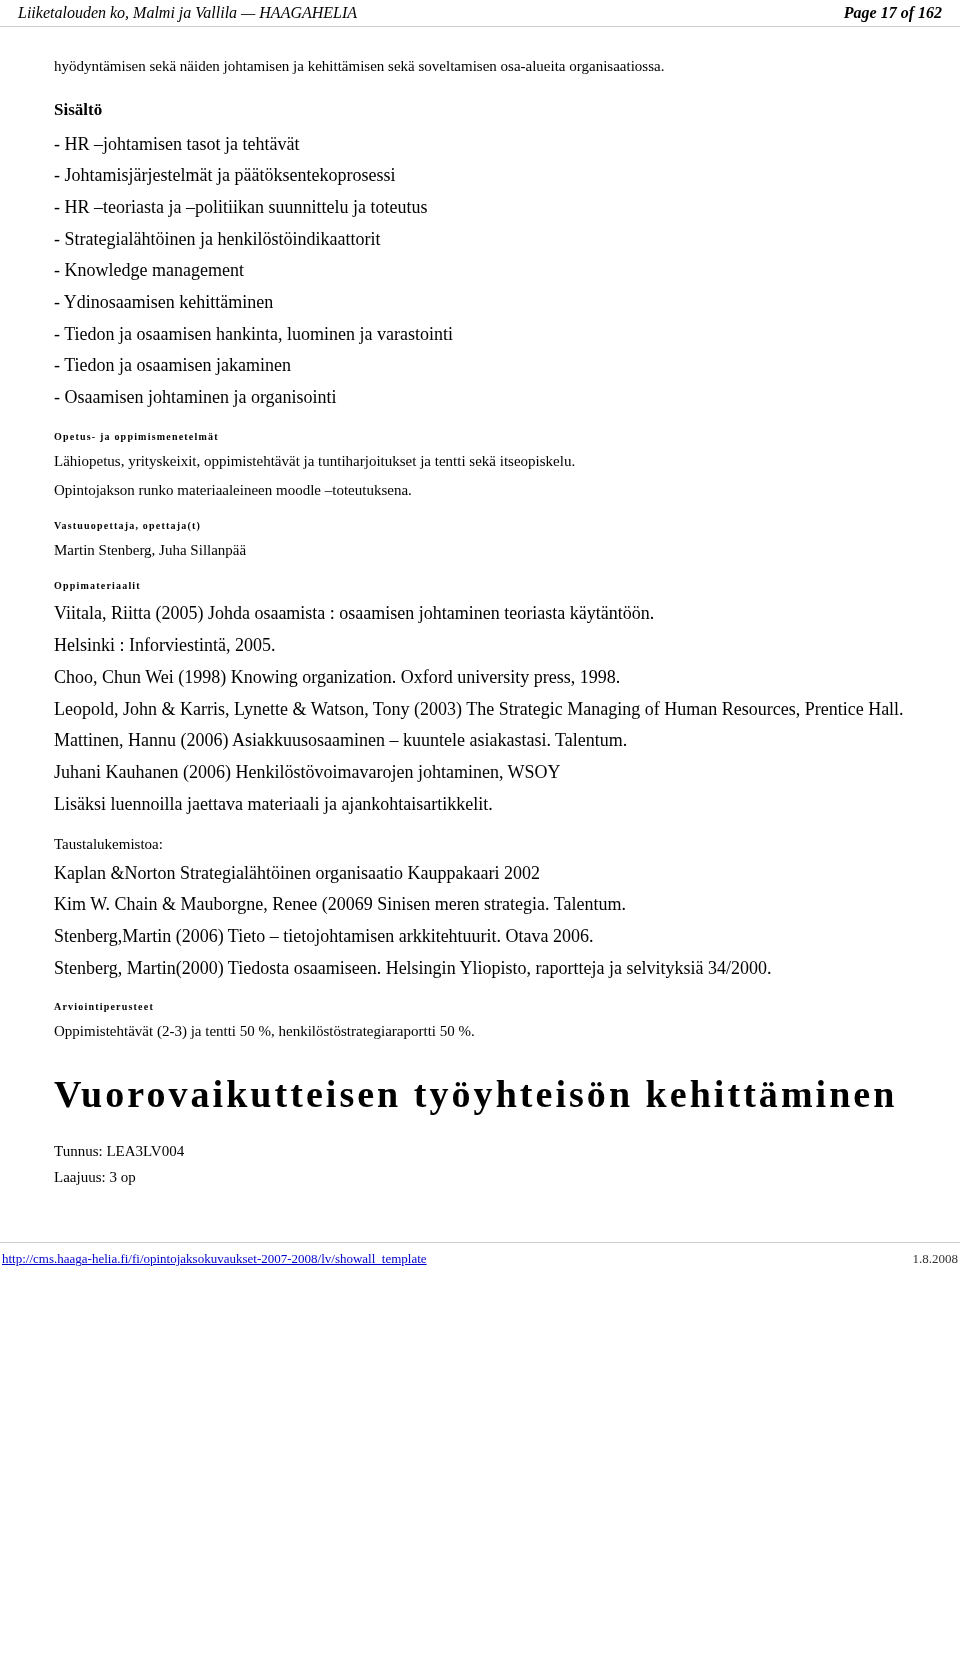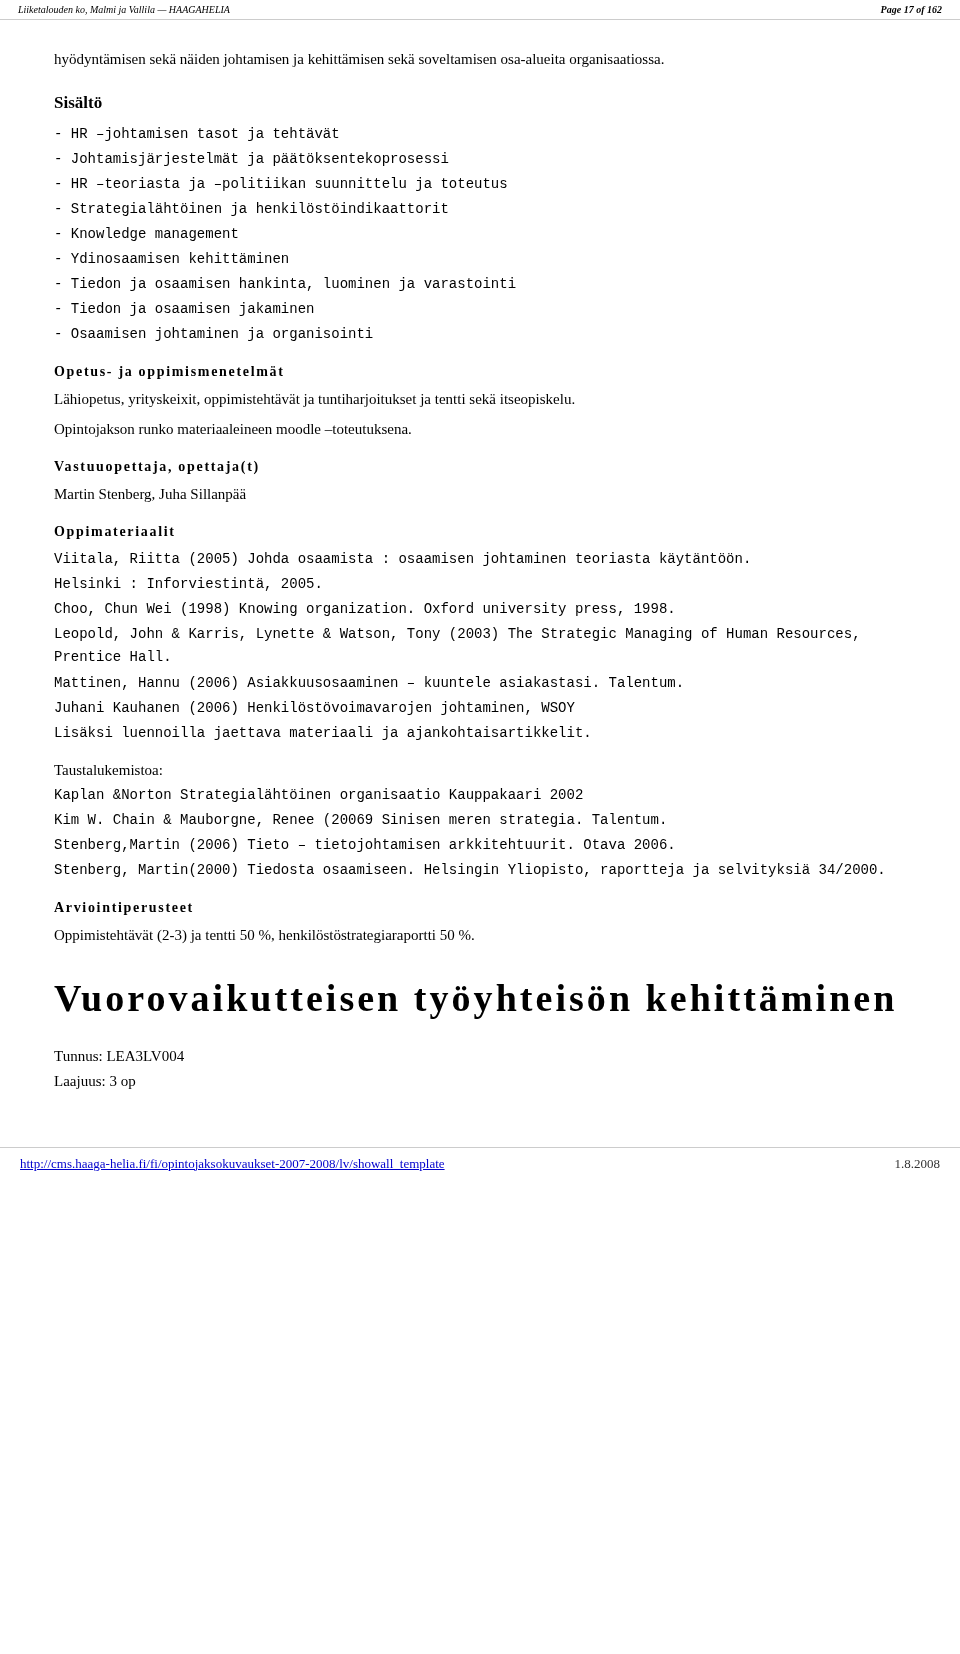--- a/index.html
+++ b/index.html
@@ -11,21 +11,21 @@
       width: 960px;
       min-height: 1654px;
       padding: 0;
     }
     .header {
       display: flex;
       justify-content: space-between;
       align-items: center;
       padding: 4px 18px 4px 18px;
       border-bottom: 1px solid #ccc;
-      font-size: 10px;
+      font-size: 16px;
       font-style: italic;
     }
     .header-title {
       font-style: italic;
     }
     .header-page {
       font-style: italic;
       font-weight: bold;
     }
     .main-content {
@@ -48,41 +48,40 @@
       letter-spacing: 0.08em;
       margin-bottom: 8px;
       margin-top: 18px;
     }
     .body-text {
       font-size: 15px;
       line-height: 1.55;
       margin-bottom: 6px;
     }
     .list-text {
-      font-size: 14px;
+      font-size: 18px;
       line-height: 1.65;
       margin-bottom: 2px;
       padding-left: 0;
-      font-family: Liberation Mono, monospace;
     }
     .spaced-title {
       letter-spacing: 0.12em;
-      font-size: 14px;
+      font-size: 10px;
       font-weight: bold;
     }
     .big-title {
       font-size: 38px;
       font-weight: bold;
       letter-spacing: 0.08em;
       line-height: 1.18;
       margin-top: 28px;
       margin-bottom: 14px;
     }
     .footer {
-      padding: 8px 20px;
+      padding: 8px 2px;
       border-top: 1px solid #ccc;
       font-size: 13px;
       color: #333;
       position: relative;
       margin-top: 10px;
     }
     .tunnus-block {
       margin-top: 23px;
       font-size: 15px;
       line-height: 1.7;

